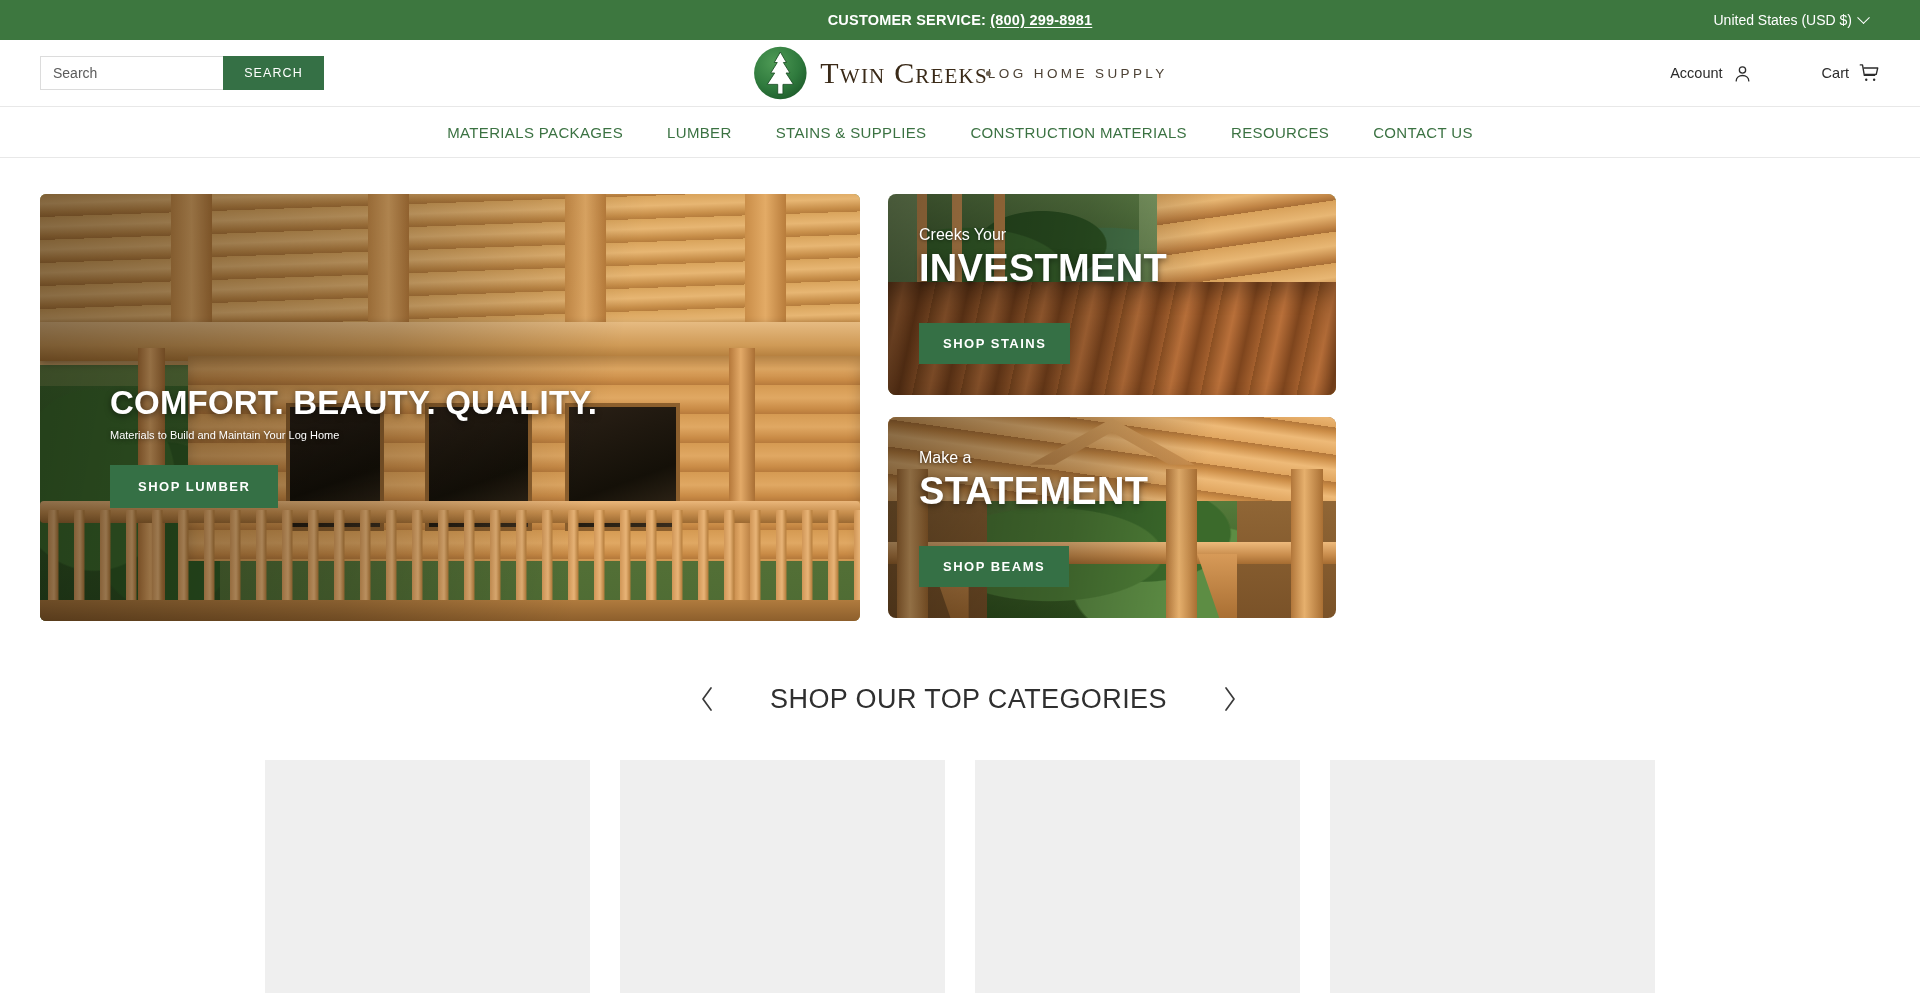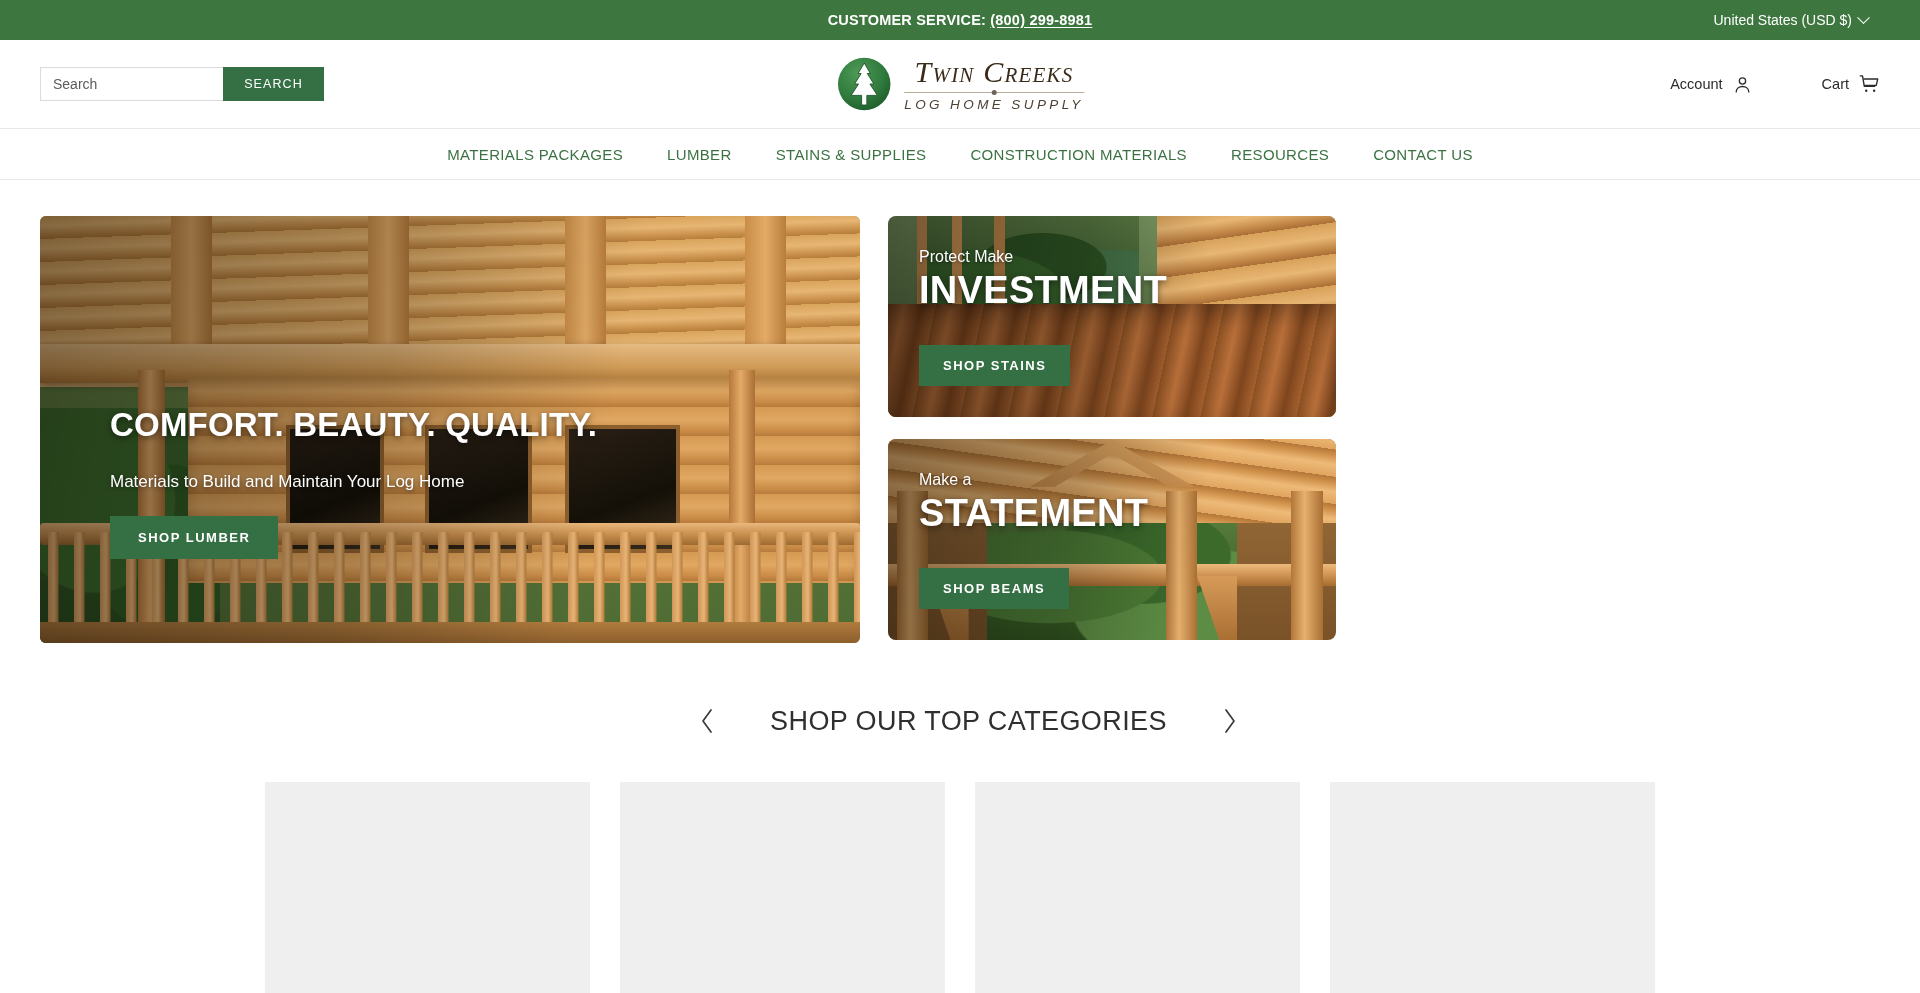--- a/index.html
+++ b/index.html
@@ -49,21 +49,21 @@
   }
   .chev-down {
     width: 9px; height: 9px;
     border-right: 1.6px solid #ffffff;
     border-bottom: 1.6px solid #ffffff;
     transform: rotate(45deg) translate(-2px,-2px);
   }
 
   
   .header {
-    height: 89px;
+    height: 67px;
     background: #fff;
     display: flex;
     align-items: center;
     position: relative;
     border-bottom: 1px solid #e8e8e8;
   }
   .search-wrap {
     position: absolute;
     left: 40px;
     display: flex;
@@ -98,21 +98,21 @@
   .logo-wrap {
     position: absolute;
     left: 50%;
     transform: translateX(-50%);
     display: flex;
     align-items: center;
     gap: 12px;
     cursor: pointer;
   }
   .logo-mark { width: 56px; height: 56px; display:block; }
-  .logo-text { display: flex; flex-direction: column; align-items: center; font-style: italic; }
+  .logo-text { display: flex; align-items: center; }
   .logo-title {
     font-family: "Liberation Serif", serif;
     font-size: 30px;
     letter-spacing: 1.2px;
     color: #3a2a18;
     line-height: 1;
     font-variant: small-caps;
     white-space: nowrap;
   }
   .logo-rule {
@@ -232,22 +232,22 @@
   .hero-h2 {
     color: #ffffff;
     font-size: 38px;
     font-weight: bold;
     margin: 0;
     letter-spacing: .3px;
     text-shadow: 0 2px 6px rgba(0,0,0,.5);
   }
   .hero-sub {
     color: #ffffff;
-    font-size: 17px;
-    margin: 28px 0 0;
+    font-size: 11px;
+    margin: 7px 0 0;
     text-shadow: 0 1px 4px rgba(0,0,0,.5);
   }
   .cta {
     display: inline-block;
     background: #357045;
     color: #ffffff;
     font-size: 13px;
     font-weight: bold;
     letter-spacing: 1.5px;
     padding: 15px 28px;
@@ -494,21 +494,21 @@
     <div class="side-card">
       <div class="photo">
         <div class="deck-sky"></div>
         <div class="deck-forest"></div>
         <div class="deck-posts"></div>
         <div class="deck-logs"></div>
         <div class="deck-floor"></div>
       </div>
       <div class="scrim"></div>
       <div class="banner-content">
-        <p class="hero-eyebrow">Protect Make</p>
+        <p class="hero-eyebrow">Creeks Your</p>
         <h2 class="hero-h2">INVESTMENT</h2>
         <button class="cta">SHOP STAINS</button>
       </div>
     </div>
 
     <div class="side-card">
       <div class="photo">
         <div class="beam-sky"></div>
         <div class="beam-greens"></div>
         <div class="beam-roof"></div>

